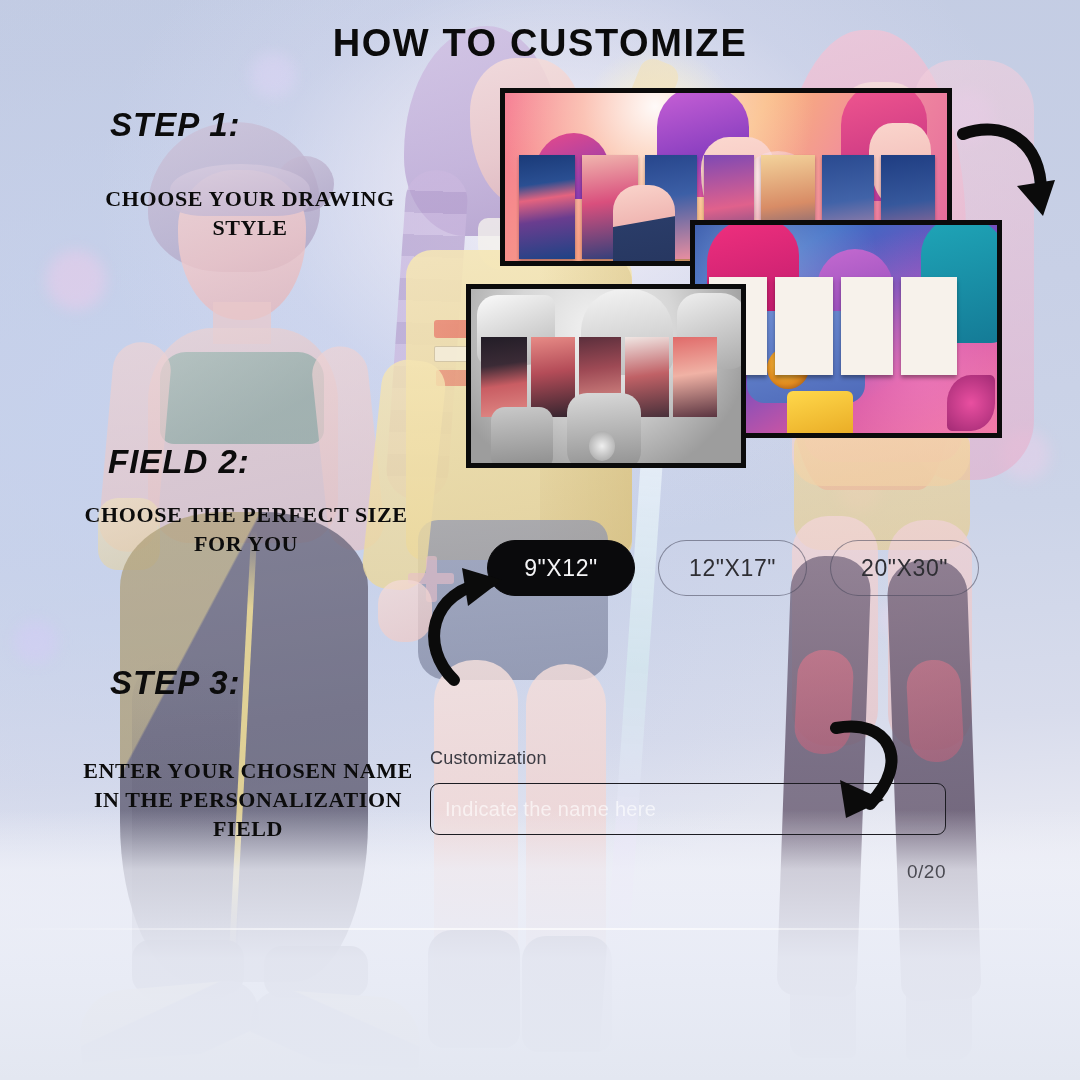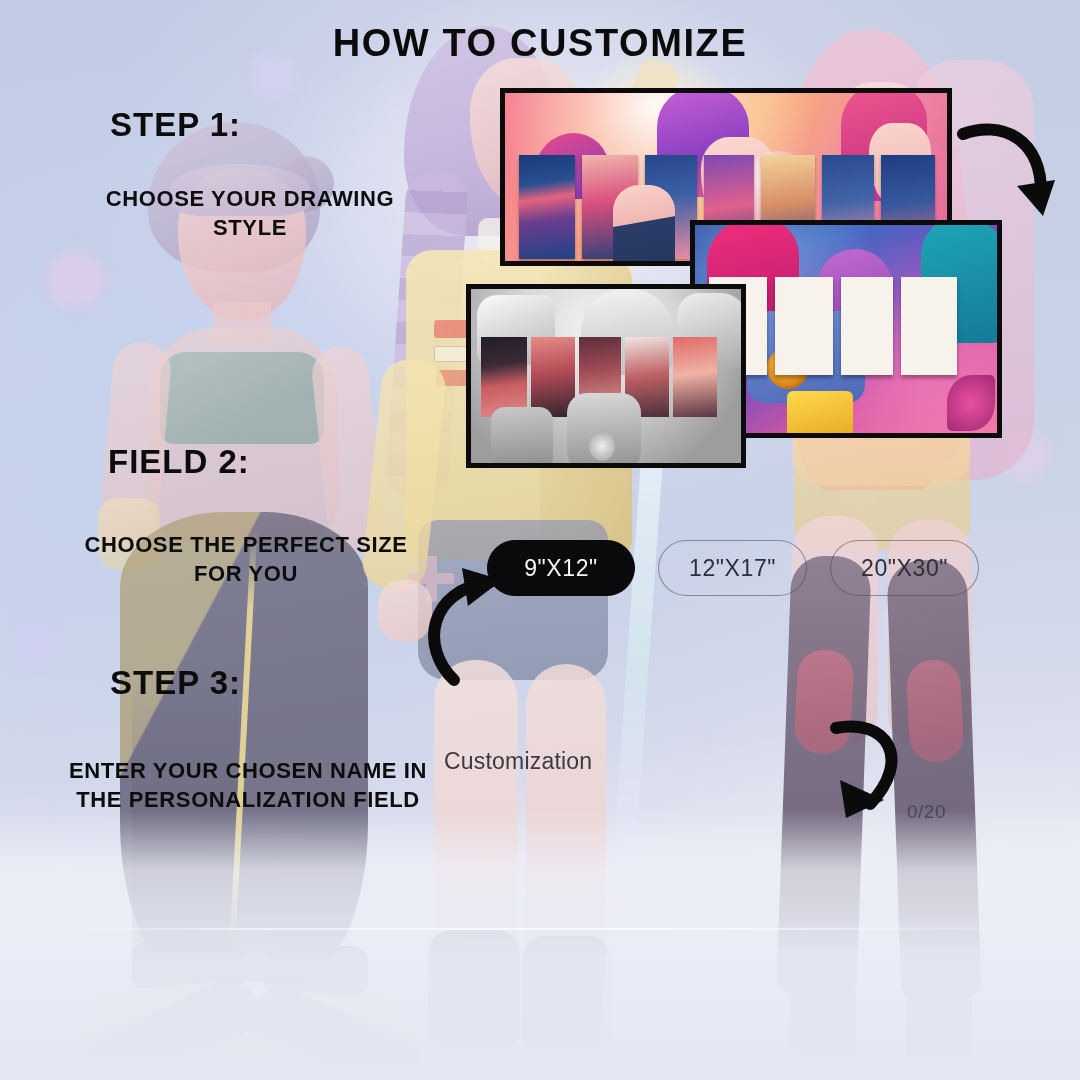--- a/index.html
+++ b/index.html
@@ -279,32 +279,32 @@
     position:absolute; left:72px; top:960px; width:66px; height:78px;
     background:linear-gradient(172deg,#6a5a78,#564868); border-radius:12px 12px 6px 16px; opacity:.8;
   }
   .fr-heel-r {
     position:absolute; left:188px; top:964px; width:66px; height:76px;
     background:linear-gradient(172deg,#675775,#534565); border-radius:12px 12px 16px 6px; opacity:.8;
   }
 
   
   .txt { position:absolute; color:#0c0c0c; font-weight:800; letter-spacing:.5px; }
-  .step-head { font-size:33px; font-weight:900; letter-spacing:1px; }
-  .step-body { font-size:22px; font-weight:800; line-height:1.32; letter-spacing:.6px; }
+  .step-head { font-size:33px; font-weight:900; letter-spacing:1px;font-style:italic; }
+  .step-body { font-size:22px; font-weight:800; line-height:1.32; letter-spacing:.6px;font-family:Liberation Serif, serif; }
 
   .page-title {
     position:absolute; left:0; right:0; top:22px; text-align:center;
     font-size:38px; font-weight:900; letter-spacing:1.6px; color:#0b0b0b;
   }
 
   .s1-head { left:110px; top:106px; }
   .s1-body { left:100px; top:184px; width:300px; text-align:center; }
   .s2-head { left:108px; top:443px; }
-  .s2-body { left:68px; top:530px; width:356px; text-align:center; }
+  .s2-body { left:68px; top:500px; width:356px; text-align:center; }
   .s3-head { left:110px; top:664px; }
   .s3-body { left:68px; top:756px; width:360px; text-align:center; }
 
   
   .thumb { position:absolute; border:5px solid #0b0b0b; overflow:hidden; }
 
   
   .thumb-1 { left:500px; top:88px; width:452px; height:178px; z-index:3; }
   .t1-bg {
     position:absolute; inset:0;
@@ -409,21 +409,21 @@
   .pill {
     height:56px; padding:0 30px; border-radius:32px;
     display:flex; align-items:center; justify-content:center;
     font-size:23px; letter-spacing:.6px; color:#2e2e33;
     border:1.6px solid rgba(70,70,90,.55); background:rgba(255,255,255,0.02);
   }
   .pill.selected { background:#0a0a0c; color:#f4f4f6; border-color:#0a0a0c; min-width:148px; }
 
   
   .custom-wrap { position:absolute; left:430px; top:748px; width:516px; }
-  .custom-label { font-size:23px; color:#3a3a42; letter-spacing:.2px;margin-left:14px; }
+  .custom-label { font-size:18px; color:#3a3a42; letter-spacing:.2px; }
   .custom-input {
     margin-top:14px; height:52px; border:1.6px solid #1c1c22; border-radius:9px;
     background:rgba(255,255,255,0.06);
     display:flex; align-items:center; padding:0 14px;
     font-size:20px; color:rgba(255,255,255,0.62); letter-spacing:.3px;
     white-space:nowrap; overflow:hidden;
   }
   .counter { margin-top:26px; text-align:right; font-size:19px; color:#4a4a52; letter-spacing:.5px; }
 
   
@@ -580,20 +580,21 @@
 </div>
 
 <div class="pills">
   <div class="pill selected">9"X12"</div>
   <div class="pill">12"X17"</div>
   <div class="pill">20"X30"</div>
 </div>
 
 <div class="custom-wrap">
   <div class="custom-label">Customization</div>
+  <div class="custom-input">Indicate the name here</div>
   <div class="counter">0/20</div>
 </div>
 
 <div class="arrow a-top">
   <svg width="110" height="125" viewBox="0 0 110 125">
     <path d="M8 22 C 46 8, 88 26, 86 84" stroke="#0b0b0b" stroke-width="12" fill="none" stroke-linecap="round"></path>
     <path d="M62 74 L88 104 L100 68" fill="#0b0b0b"></path>
   </svg>
 </div>
 

